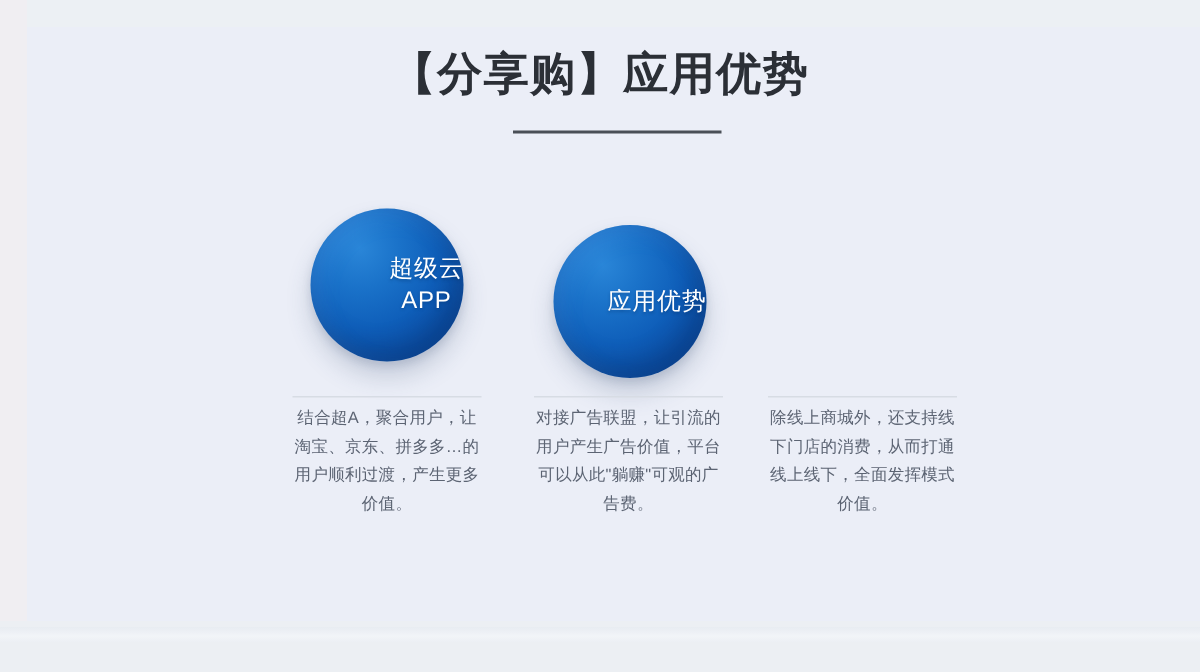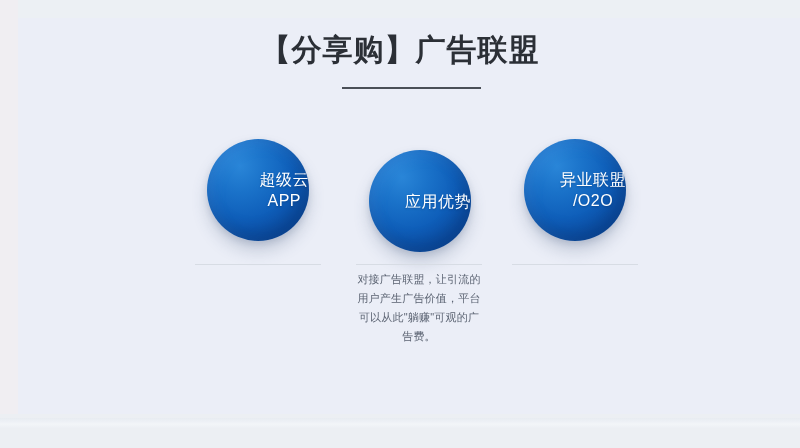--- a/index.html
+++ b/index.html
@@ -112,35 +112,33 @@
 
 <div id="slide">
 
   <div class="bg-left-strip"></div>
   <div class="bg-top-tint"></div>
   <div class="bg-body-tint"></div>
   <div class="bg-bottom-band"></div>
   <div class="bg-bottom-hairline"></div>
 
   <div class="title-wrap">
-    <div class="title">【分享购】广告联盟</div>
+    <div class="title">【分享购】应用优势</div>
   </div>
   <div class="title-rule"></div>
 
   <div class="circle" id="c1">
     <div class="circle-label">超级云
 APP</div>
   </div>
   <div class="circle" id="c2">
     <div class="circle-label">应用优势</div>
   </div>
-  <div class="circle" id="c3">
-    <div class="circle-label">异业联盟
-/O2O</div>
-  </div>
 
   <div class="desc-rule" id="r1"></div>
   <div class="desc-rule" id="r2"></div>
   <div class="desc-rule" id="r3"></div>
 
+  <div class="desc" id="d1">结合超A，聚合用户，让淘宝、京东、拼多多…的用户顺利过渡，产生更多价值。</div>
   <div class="desc" id="d2">对接广告联盟，让引流的用户产生广告价值，平台可以从此"躺赚"可观的广告费。</div>
+  <div class="desc" id="d3">除线上商城外，还支持线下门店的消费，从而打通线上线下，全面发挥模式价值。</div>
 
 </div>
 
 </body></html>

